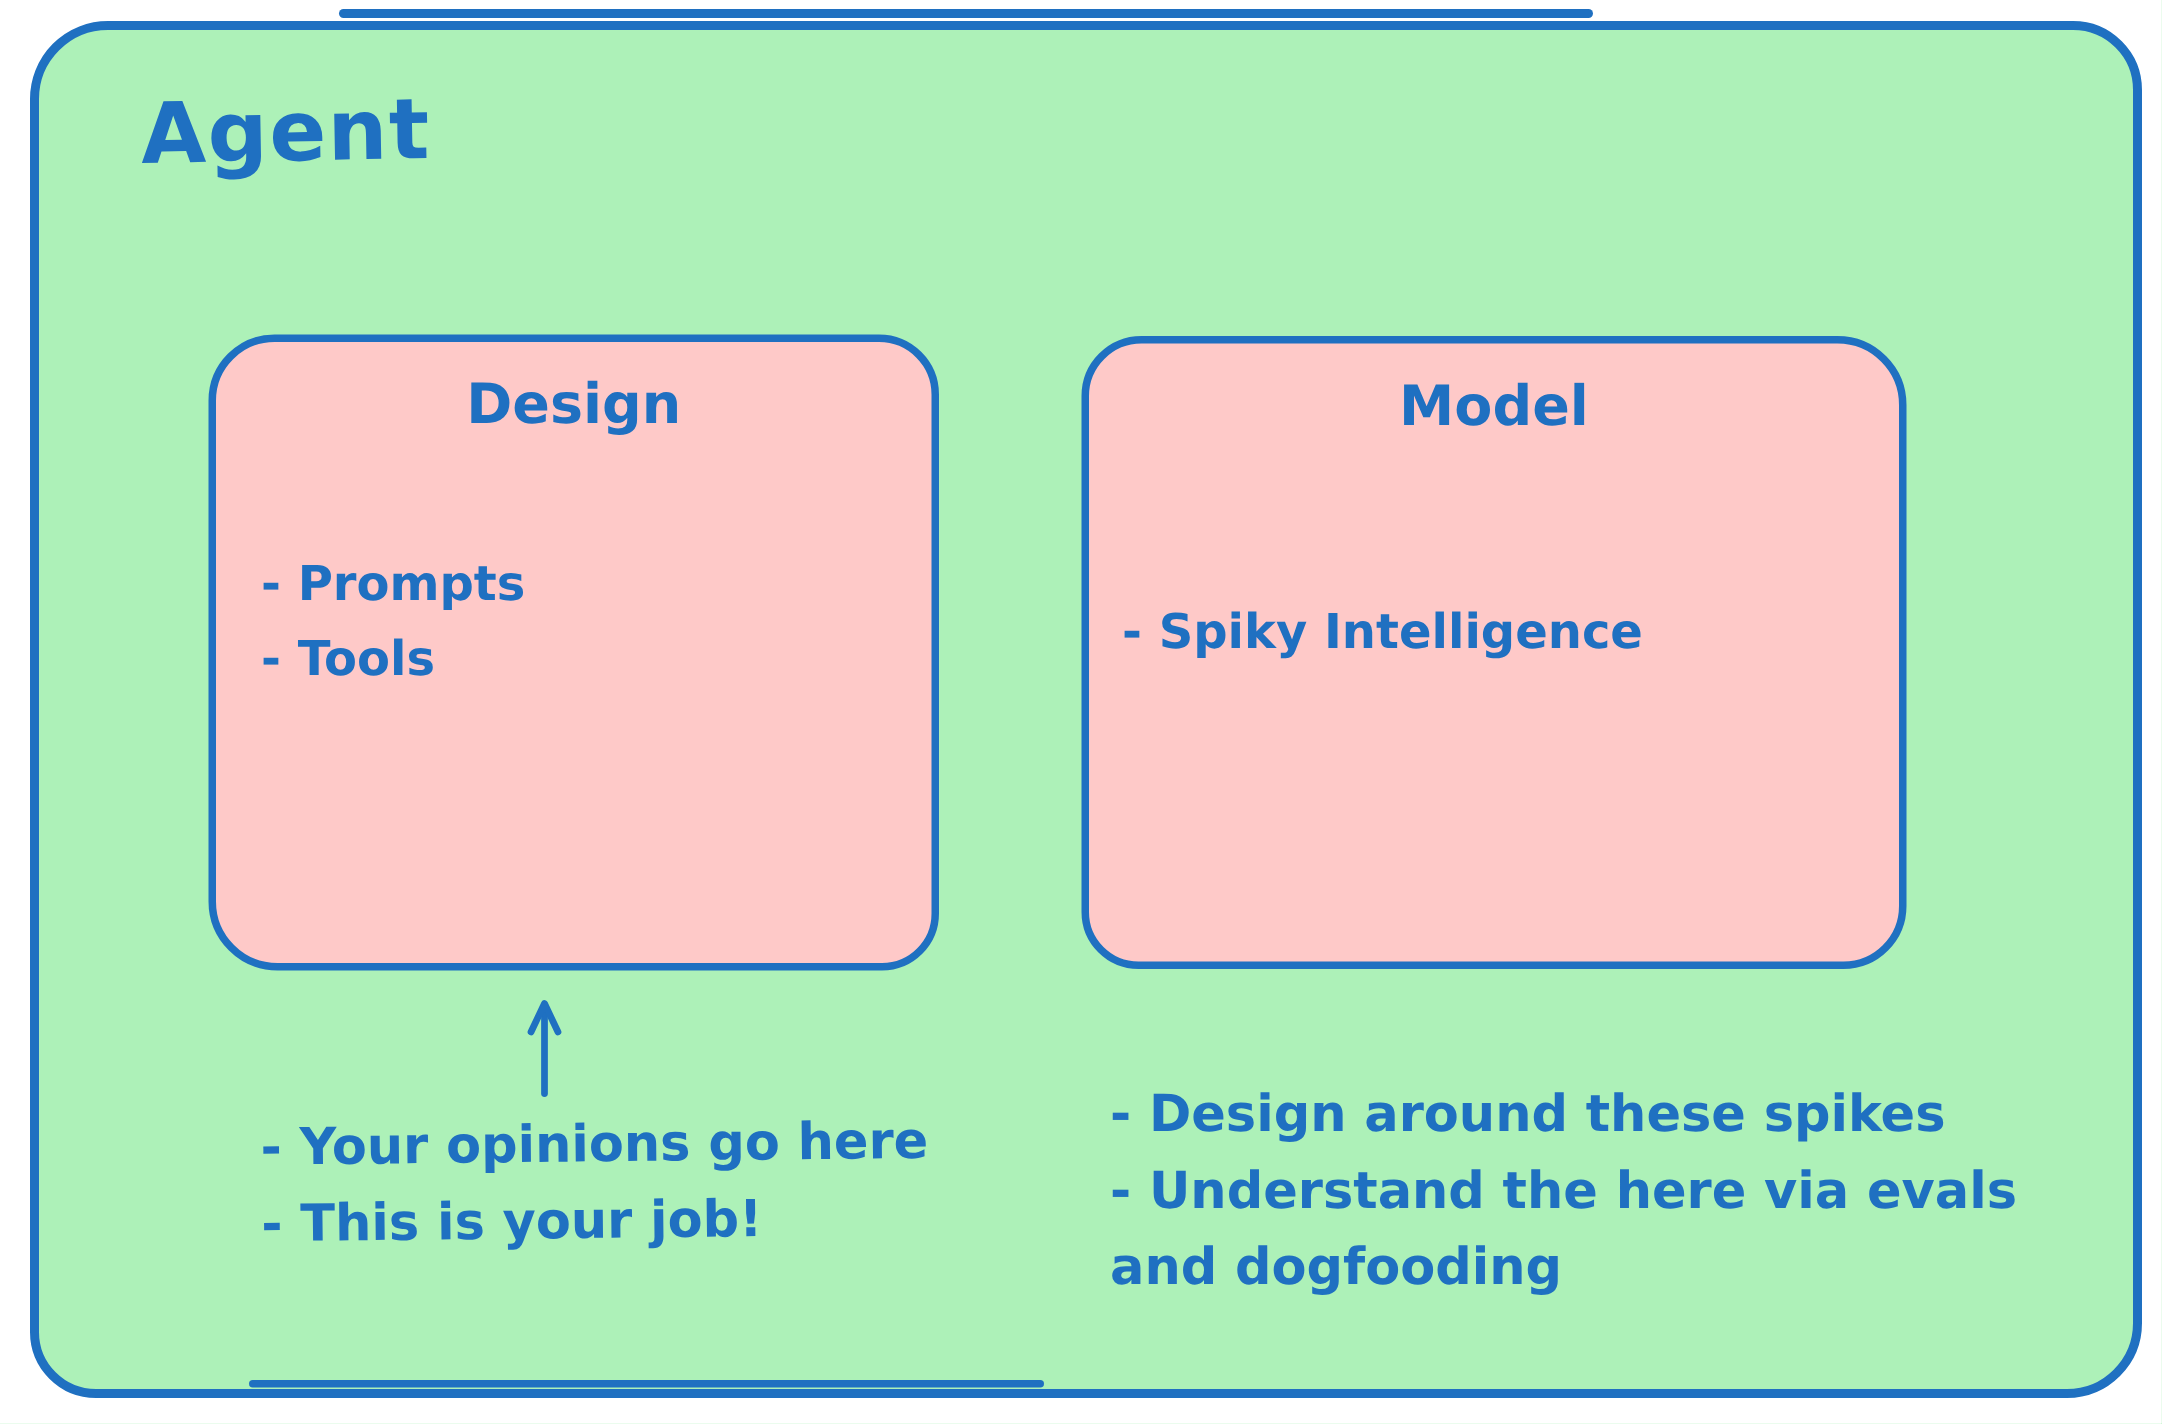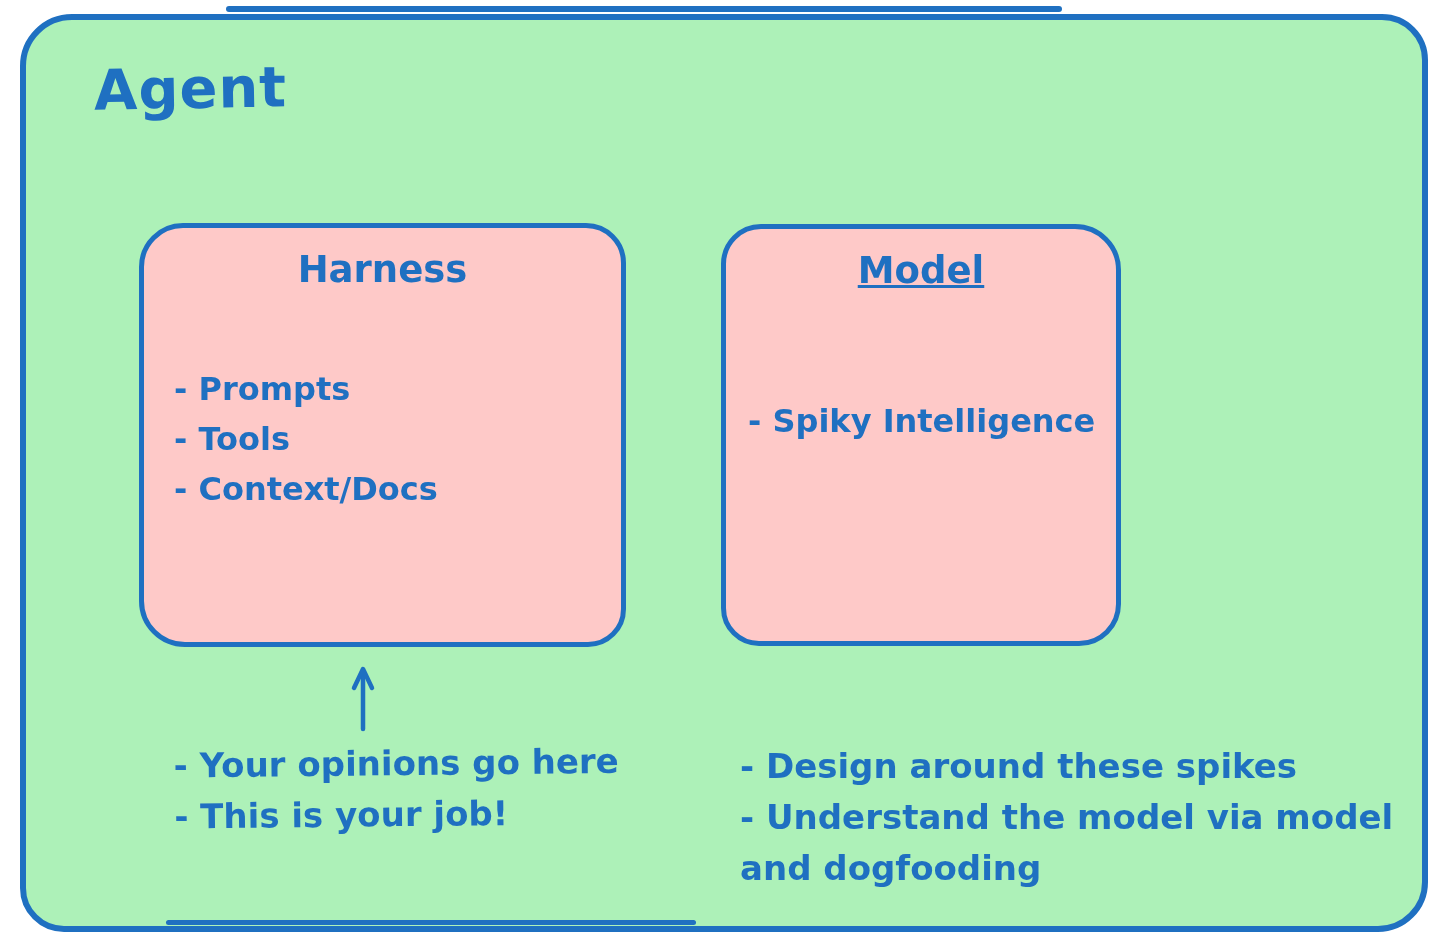--- a/index.html
+++ b/index.html
@@ -59,23 +59,22 @@
     border: 5px solid var(--stroke);
     color: var(--stroke);
   }
   .harness {
     left: 113px; top: 203px;
     width: 487px; height: 424px;
     border-radius: 44px 40px 38px 46px;
   }
   .model {
     left: 695px; top: 204px;
-    width: 400px; height: 422px;
+    width: 550px; height: 422px;
     border-radius: 40px 46px 42px 38px;
-    text-decoration: underline;
   }
 
   .box-title {
     margin-top: 20px;
     text-align: center;
     font-size: 37px;
     font-weight: bold;
     color: var(--stroke);
   }
 
@@ -116,37 +115,35 @@
     color: var(--stroke);
   }
   .harness-notes {
     left: 148px; top: 718px;
     width: 480px;
     transform: rotate(-0.6deg);
   }
   .model-notes {
     left: 714px; top: 698px;
     width: 680px;
-    margin-top: 23px;
   }
 </style>
 </head>
 <body>
 
 <div class="canvas">
   <div class="agent-box">
 
     <div class="agent-title">Agent</div>
 
     <div class="inner-box harness">
-      <div class="box-title">Harness</div>
+      <div class="box-title">Design</div>
       <div class="box-list">
         <div class="list-line">- Prompts</div>
         <div class="list-line">- Tools</div>
-        <div class="list-line">- Context/Docs</div>
       </div>
     </div>
 
     <div class="inner-box model">
       <div class="box-title">Model</div>
       <div class="box-list model-list">
         <div class="list-line">- Spiky Intelligence</div>
       </div>
     </div>
 
@@ -155,17 +152,17 @@
       <path d="M6 25 L15 6 L24 25"></path>
     </svg>
 
     <div class="notes harness-notes">
       <div class="note-line">- Your opinions go here</div>
       <div class="note-line">- This is your job!</div>
     </div>
 
     <div class="notes model-notes">
       <div class="note-line">- Design around these spikes</div>
-      <div class="note-line">- Understand the model via model and dogfooding</div>
+      <div class="note-line">- Understand the here via evals and dogfooding</div>
     </div>
 
   </div>
 </div>
 
 </body></html>

